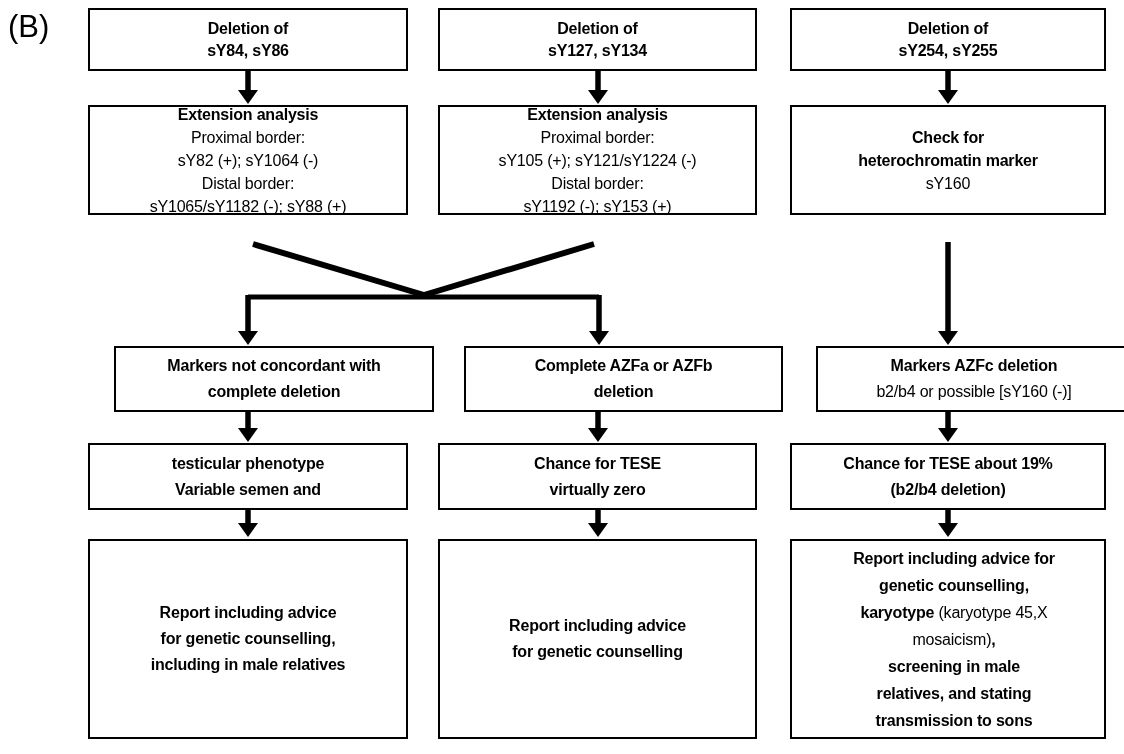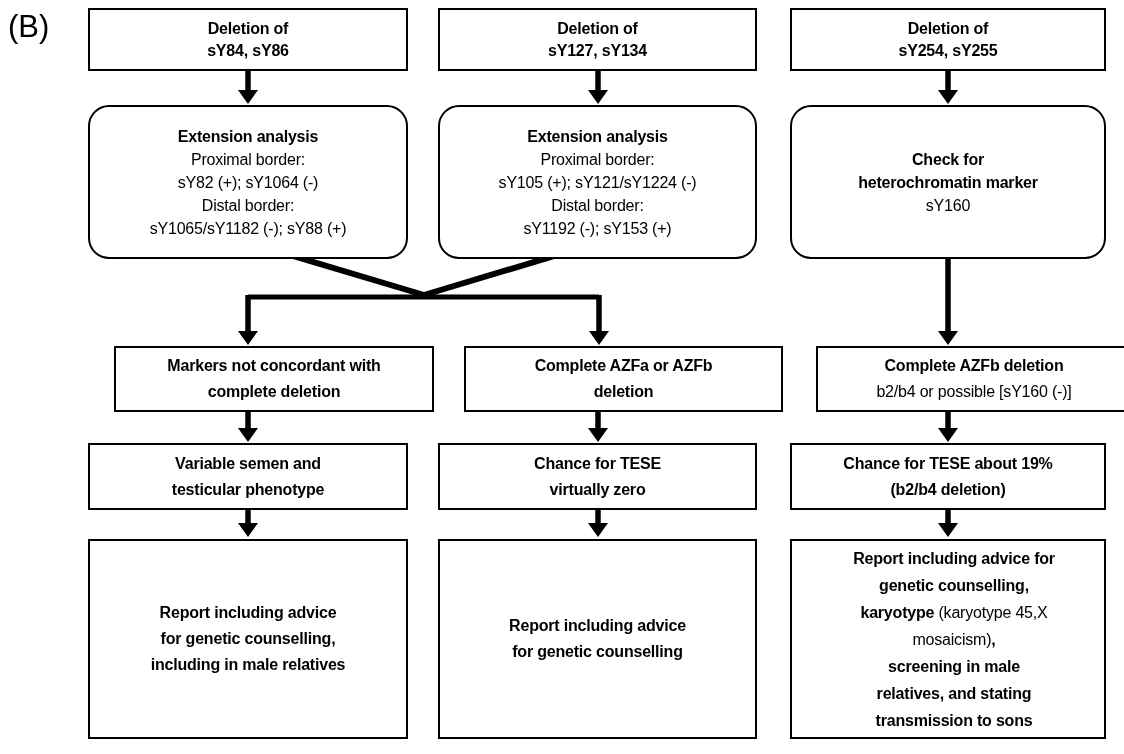--- a/index.html
+++ b/index.html
@@ -15,21 +15,21 @@
     position:absolute;box-sizing:border-box;border:2.5px solid #000;background:#fff;
     display:flex;flex-direction:column;justify-content:center;align-items:center;
     text-align:center;font-size:16px;letter-spacing:-0.2px;
   }
   .box .line{white-space:nowrap;}
   .b{font-weight:bold;}
   .c1{left:88px;width:320px;}
   .c2{left:438px;width:319px;}
   .c3{left:790px;width:316px;}
   .r1{top:8px;height:63px;line-height:22px;}
-  .r2{top:105px;height:154px;line-height:23px;border-radius:21px;}
+  .r2{top:105px;height:110px;line-height:23px;}
   .r3{top:346px;height:66px;line-height:26px;margin-left:26px;}
   .r4{top:443px;height:67px;line-height:26px;}
   .r5{top:539px;height:200px;line-height:26px;}
   .r5.c3{line-height:27px;padding-left:12px;}
 </style>
 </head>
 <body>
 
 <div class="fig">
 
@@ -81,22 +81,22 @@
       <div class="line"><span>Proximal border:</span></div>
       <div class="line"><span>sY82 (+); sY1064 (-)</span></div>
       <div class="line"><span>Distal border:</span></div>
       <div class="line"><span>sY1065/sY1182 (-); sY88 (+)</span></div>
     </div>
   <div class="box c1 r3">
       <div class="line"><span class="b">Markers not concordant with</span></div>
       <div class="line"><span class="b">complete deletion</span></div>
     </div>
   <div class="box c1 r4">
+      <div class="line"><span class="b">testicular phenotype</span></div>
       <div class="line"><span class="b">Variable semen and</span></div>
-      <div class="line"><span class="b">testicular phenotype</span></div>
     </div>
   <div class="box c1 r5">
       <div class="line"><span class="b">Report including advice</span></div>
       <div class="line"><span class="b">for genetic counselling,</span></div>
       <div class="line"><span class="b">including in male relatives</span></div>
     </div>
 
   <div class="box c2 r1">
       <div class="line"><span class="b">Deletion of</span></div>
       <div class="line"><span class="b">sY127, sY134</span></div>
@@ -124,21 +124,21 @@
   <div class="box c3 r1">
       <div class="line"><span class="b">Deletion of</span></div>
       <div class="line"><span class="b">sY254, sY255</span></div>
     </div>
   <div class="box c3 r2">
       <div class="line"><span class="b">Check for</span></div>
       <div class="line"><span class="b">heterochromatin marker</span></div>
       <div class="line"><span>sY160</span></div>
     </div>
   <div class="box c3 r3">
-      <div class="line"><span class="b">Complete AZFb deletion</span></div>
+      <div class="line"><span class="b">Markers AZFc deletion</span></div>
       <div class="line"><span>b2/b4 or possible [sY160 (-)]</span></div>
     </div>
   <div class="box c3 r4">
       <div class="line"><span class="b">Chance for TESE about 19%</span></div>
       <div class="line"><span class="b">(b2/b4 deletion)</span></div>
     </div>
   <div class="box c3 r5">
       <div class="line"><span class="b">Report including advice for</span></div>
       <div class="line"><span class="b">genetic counselling,</span></div>
       <div class="line"><span class="b">karyotype </span><span>(karyotype 45,X</span></div>

